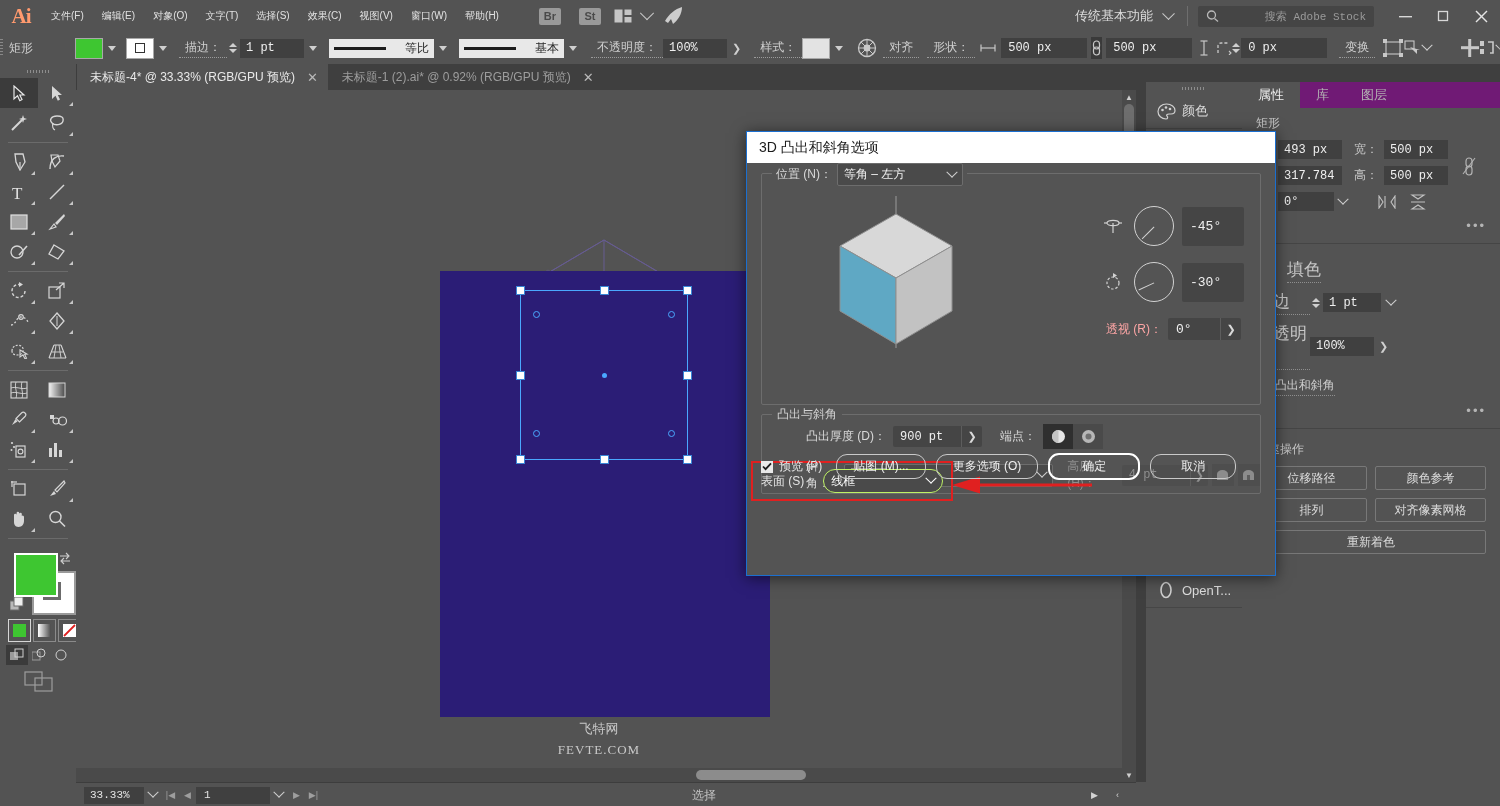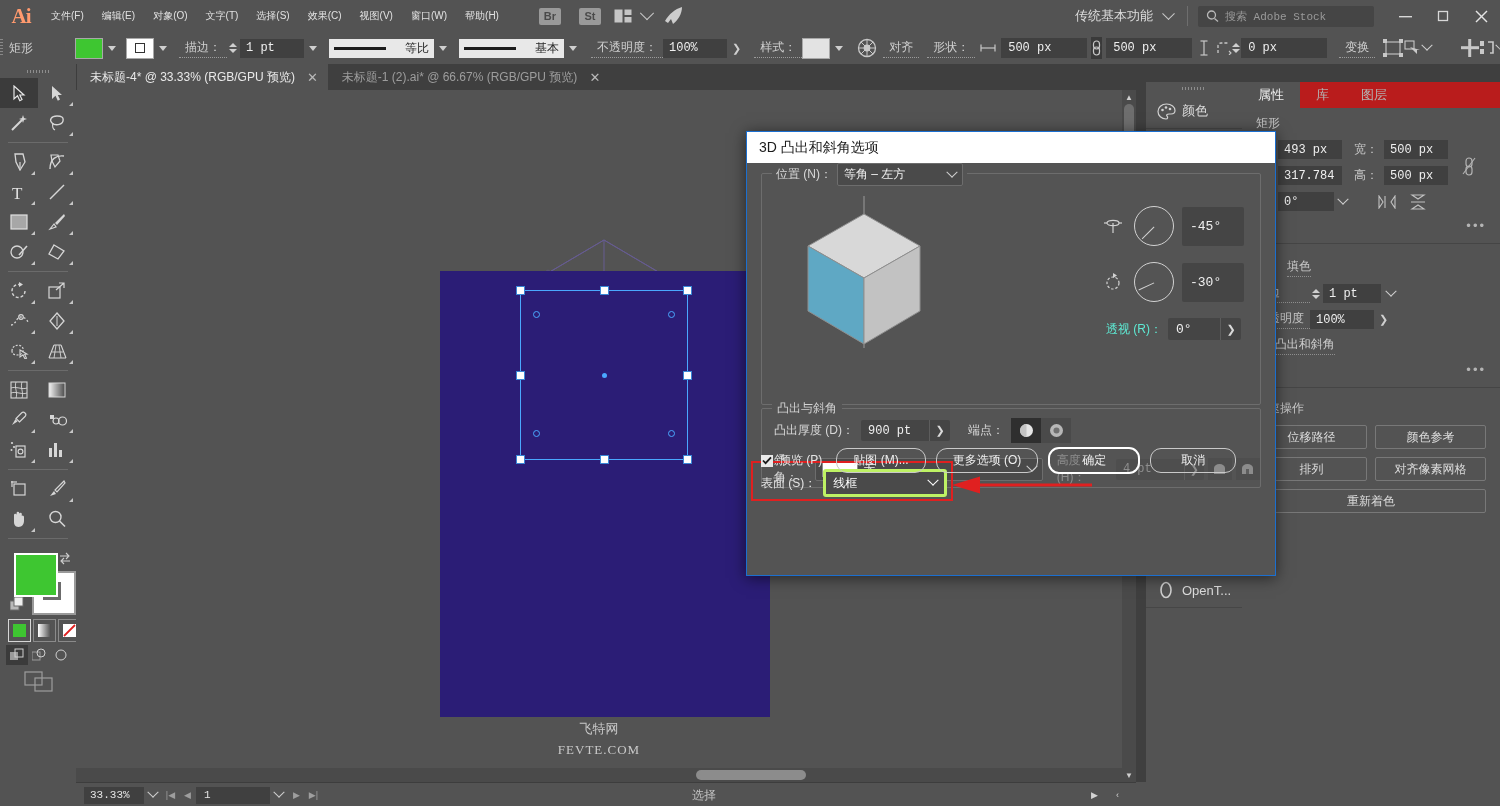--- a/index.html
+++ b/index.html
@@ -22,21 +22,21 @@
   .sq-badge{width:22px;height:17px;background:#9a9a9a;color:#4a4a4a;font-size:11px;
             display:flex;align-items:center;justify-content:center;border-radius:2px;margin:0 9px;font-weight:bold;}
   .arrange-ic{width:26px;height:32px;display:flex;align-items:center;justify-content:center;}
   .chev{display:inline-block;width:9px;height:9px;border-right:1.6px solid #c8c8c8;border-bottom:1.6px solid #c8c8c8;
         transform:rotate(45deg) translate(-2px,-2px);}
   .rocket{width:30px;height:32px;display:flex;align-items:center;justify-content:center;}
   .menu-right{margin-left:auto;display:flex;align-items:center;height:32px;}
   .workspace{font-size:13px;color:#dcdcdc;padding:0 6px;}
   .vsep{width:1px;height:20px;background:#6e6e6e;margin:0 10px;}
   .stock-search{display:flex;align-items:center;background:#454545;border-radius:2px;height:21px;
-                padding:0 8px;min-width:160px;}
+                padding:0 8px;min-width:160px;justify-content:space-between;}
   .stock-search .ph{color:#9a9a9a;font-size:11px;font-family:"Liberation Mono",monospace;margin-left:6px;}
   .wbtns{display:flex;align-items:center;margin-left:12px;}
   .wbtn{width:38px;height:32px;display:flex;align-items:center;justify-content:center;color:#d8d8d8;font-size:13px;}
 
   
   .ctrlbar{position:absolute;left:0;top:32px;width:1500px;height:32px;background:#535353;
            border-bottom:1px solid #3d3d3d;display:flex;align-items:center;}
   .grip{width:12px;height:32px;display:flex;align-items:center;justify-content:center;}
   .grip i{display:block;width:3px;height:18px;
           background:repeating-linear-gradient(to bottom,#888 0 1px,transparent 1px 3px);}
@@ -129,61 +129,61 @@
 
   
   .dock-icons{position:absolute;left:1136px;top:82px;width:14px;height:700px;background:#3f3f3f;}
   .minidock{position:absolute;left:1146px;top:82px;width:96px;height:700px;background:#535353;border-right:1px solid #3d3d3d;}
   .md-grip{height:12px;display:flex;align-items:center;justify-content:center;}
   .md-grip i{width:24px;height:3px;background:repeating-linear-gradient(to right,#8d8d8d 0 1px,transparent 1px 3px);}
   .md-item{height:34px;display:flex;align-items:center;padding-left:8px;font-size:13px;color:#dcdcdc;}
   .md-item .ic{width:24px;display:flex;align-items:center;justify-content:center;margin-right:4px;}
   .md-sep{height:1px;background:#464646;}
   .rightpanel{position:absolute;left:1242px;top:82px;width:258px;height:724px;background:#535353;}
-  .rp-tabs{display:flex;height:26px;background:#b91c1c;align-items:flex-end;}
+  .rp-tabs{display:flex;height:26px;background:#701a75;align-items:flex-end;}
   .rp-tab{height:26px;line-height:26px;padding:0 16px;font-size:13px;color:#b4b4b4;}
   .rp-tab.active{background:#535353;color:#efefef;}
   .rp-title{padding:7px 14px 4px;font-size:12px;color:#c7c7c7;}
   .rp-sec{padding:4px 14px;}
   .rp-row{display:flex;align-items:center;margin-bottom:7px;}
   .rp-lab{font-size:12px;color:#c7c7c7;width:22px;}
   .rp-lab.w{width:30px;}
   .rp-field{background:#404040;height:19px;display:flex;align-items:center;padding:0 6px;color:#efefef;
             font-family:"Liberation Mono",monospace;font-size:12px;min-width:52px;}
   .rp-divider{height:1px;background:#454545;margin:6px 0;}
-  .rp-dotlab{font-size:12px;color:#c7c7c7;border-bottom:1px dotted #8f8f8f;padding-bottom:1px;}
+  .rp-dotlab{font-size:17px;color:#c7c7c7;border-bottom:1px dotted #8f8f8f;padding-bottom:1px;}
   .rp-link{font-size:12px;color:#cfcfcf;border-bottom:1px dotted #8f8f8f;padding-bottom:1px;}
   .rp-btn{border:1px solid #787878;height:22px;display:flex;align-items:center;justify-content:center;
           font-size:12px;color:#dcdcdc;border-radius:2px;}
   .dots{color:#b4b4b4;letter-spacing:2px;font-size:13px;}
   .rp-fillsw{width:17px;height:17px;background:#3ec631;border:1px solid #8e8e8e;}
 
   
   .dialog{position:absolute;left:746px;top:131px;width:528px;height:443px;background:#545454;
           border:1px solid #1b6fd0;box-shadow:0 2px 14px rgba(0,0,0,.55);}
   .dlg-title{height:31px;background:#fff;color:#1b1b1b;font-size:14px;display:flex;align-items:center;padding-left:12px;}
   .dlg-body{position:relative;padding:10px 14px 0;}
-  .grp{border:1px solid #6d6d6d;border-radius:2px;position:relative;margin-bottom:3px;}
+  .grp{border:1px solid #6d6d6d;border-radius:2px;position:relative;margin-bottom:9px;padding-left:32px;}
   .grp-title{position:absolute;top:-9px;left:10px;background:#545454;padding:0 5px;font-size:12px;color:#d2d2d2;}
   .pos-row{display:flex;align-items:center;position:absolute;top:-11px;left:10px;background:#545454;padding:0 4px;}
   .pos-lab{font-size:12px;color:#d8d8d8;margin-right:5px;}
   .dlg-sel{background:#4a4a4a;border:1px solid #6d6d6d;height:21px;display:flex;align-items:center;
            padding:0 6px;color:#f0f0f0;font-size:12px;min-width:112px;justify-content:space-between;border-radius:2px;}
   .cubeArea{width:185px;height:155px;margin:22px 0 8px 10px;position:relative;}
   .dots-bg{position:absolute;inset:0;
      background-image:radial-gradient(#8b8b8b 0.6px,transparent 0.7px);background-size:8px 8px;}
   .angles{position:absolute;right:16px;top:32px;}
   .ang-row{display:flex;align-items:center;margin-bottom:16px;}
   .ang-ic{width:26px;height:26px;display:flex;align-items:center;justify-content:center;}
   .dial{width:38px;height:38px;border:1.4px solid #d2d2d2;border-radius:50%;position:relative;margin:0 8px;}
   .dial i{position:absolute;left:50%;top:50%;width:17px;height:1.4px;background:#d2d2d2;transform-origin:0 50%;}
   .ang-field{background:#454545;height:39px;display:flex;align-items:center;padding:0 8px;color:#f0f0f0;
              font-family:"Liberation Mono",monospace;font-size:13px;min-width:46px;border-radius:2px;}
   .persp-row{display:flex;align-items:center;margin-left:6px;}
-  .persp-lab{font-size:12px;color:#5eead4;margin-right:6px;}
+  .persp-lab{font-size:12px;color:#fca5a5;margin-right:6px;}
   .persp-field{background:#454545;height:22px;display:flex;align-items:center;padding:0 8px;color:#f0f0f0;
                font-family:"Liberation Mono",monospace;font-size:13px;min-width:36px;border-radius:2px 0 0 2px;}
   .persp-more{background:#454545;height:22px;width:20px;display:flex;align-items:center;justify-content:center;
               color:#dadada;font-size:11px;border-left:1px solid #5d5d5d;border-radius:0 2px 2px 0;}
   .d-row{display:flex;align-items:center;margin:9px 0 0 12px;}
   .d-lab{font-size:12px;color:#d8d8d8;margin-right:7px;}
   .d-lab.dis{color:#8e8e8e;}
   .d-field{background:#454545;height:21px;display:flex;align-items:center;padding:0 7px;color:#f0f0f0;
            font-family:"Liberation Mono",monospace;font-size:12px;min-width:54px;border-radius:2px 0 0 2px;}
   .d-field.dis{color:#8e8e8e;background:#4e4e4e;}
@@ -191,22 +191,22 @@
           color:#dadada;font-size:11px;border-left:1px solid #5d5d5d;border-radius:0 2px 2px 0;}
   .d-more.dis{color:#8e8e8e;background:#4e4e4e;}
   .cap-btn{width:30px;height:25px;display:flex;align-items:center;justify-content:center;background:#4a4a4a;}
   .cap-btn.act{background:#2f2f2f;}
   .bevel-sel{background:#4a4a4a;border:1px solid #6d6d6d;height:21px;display:flex;align-items:center;
              padding:0 6px;color:#f0f0f0;font-size:12px;width:230px;justify-content:space-between;border-radius:2px;}
   .sq-btn{width:26px;height:22px;background:#4e4e4e;display:flex;align-items:center;justify-content:center;margin-left:4px;}
   .surf-highlight{position:absolute;left:4px;top:298px;width:198px;height:36px;border:2px solid #e02020;}
   .surf-row{position:absolute;left:14px;top:306px;display:flex;align-items:center;}
   .surf-lab{font-size:12px;color:#e4e4e4;margin-right:7px;}
-  .surf-sel{background:#4a4a4a;border:3px solid #bef264;height:22px;display:flex;align-items:center;
-            padding:0 7px;color:#fff;font-size:12px;min-width:104px;justify-content:space-between;border-radius:3px;}
+  .surf-sel{background:#4a4a4a;border:1px solid #bef264;height:22px;display:flex;align-items:center;
+            padding:0 7px;color:#fff;font-size:12px;min-width:104px;justify-content:space-between;border-radius:12px;}
   .red-arrow{position:absolute;left:205px;top:313px;width:140px;height:18px;}
   .dlg-footer{position:absolute;left:14px;bottom:14px;right:14px;display:flex;align-items:center;}
   .chk{width:12px;height:12px;background:#e9e9e9;display:flex;align-items:center;justify-content:center;margin-right:6px;}
   .chk svg{display:block;}
   .chk-lab{font-size:12px;color:#e4e4e4;}
   .pill{border:1px solid #c9c9c9;border-radius:11px;height:23px;display:flex;align-items:center;justify-content:center;
         padding:0 16px;font-size:12px;color:#efefef;}
   .pill.primary{border:2px solid #fff;}
   svg{display:block;}
 </style>
@@ -436,21 +436,21 @@
     </div>
 
   </div>
 
   <div class="tabbar">
     <div class="tab active">
       <span>未标题-4* @ 33.33% (RGB/GPU 预览)</span>
       <span class="x">✕</span>
     </div>
     <div class="tab inactive">
-      <span>未标题-1 (2).ai* @ 66.67% (RGB/GPU 预览)</span>
+      <span>未标题-1 (2).ai* @ 0.92% (RGB/GPU 预览)</span>
       <span class="x">✕</span>
     </div>
   </div>
 
   <div class="toolbar">
     <div class="tb-grip">
         <i></i>
       </div>
     <div class="tgrid">
       <div class="tcell sel">

